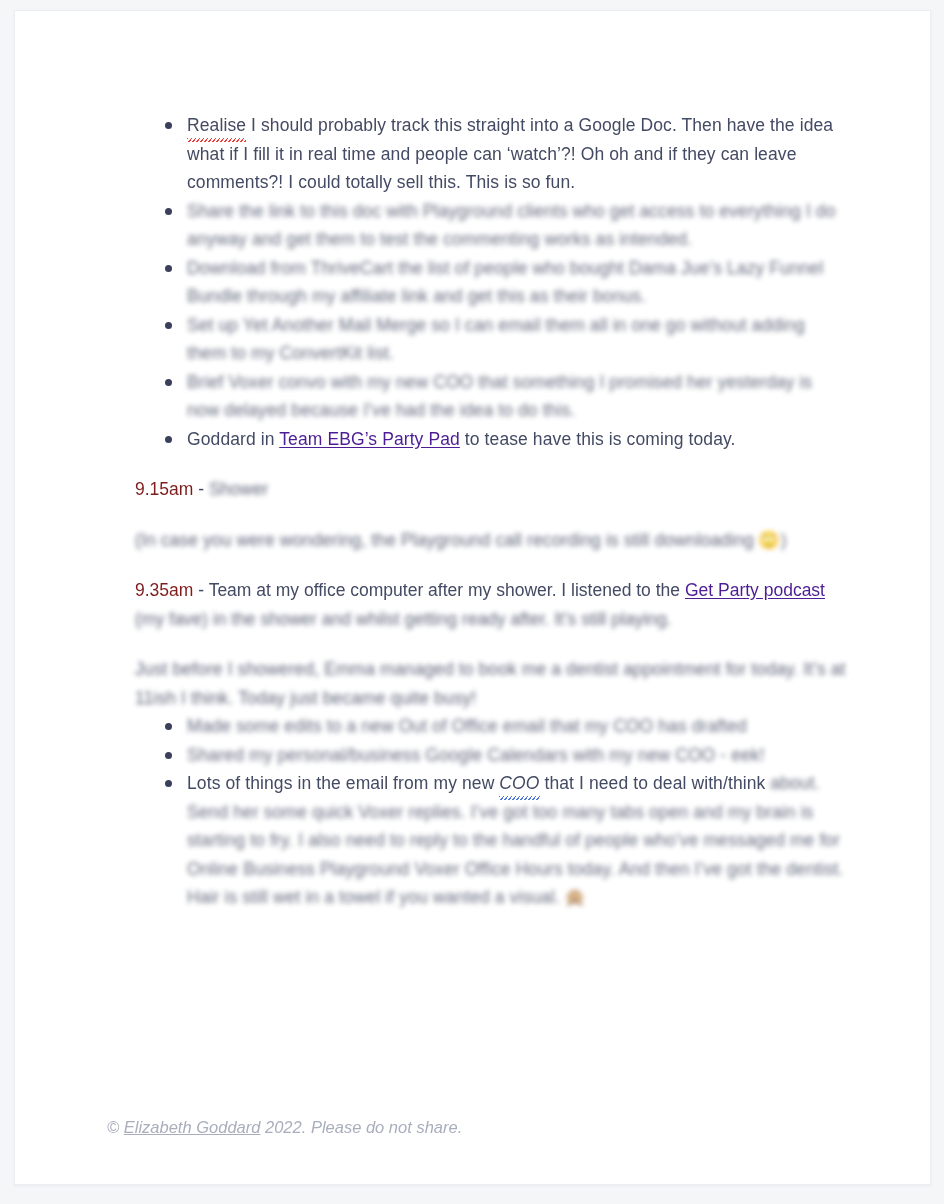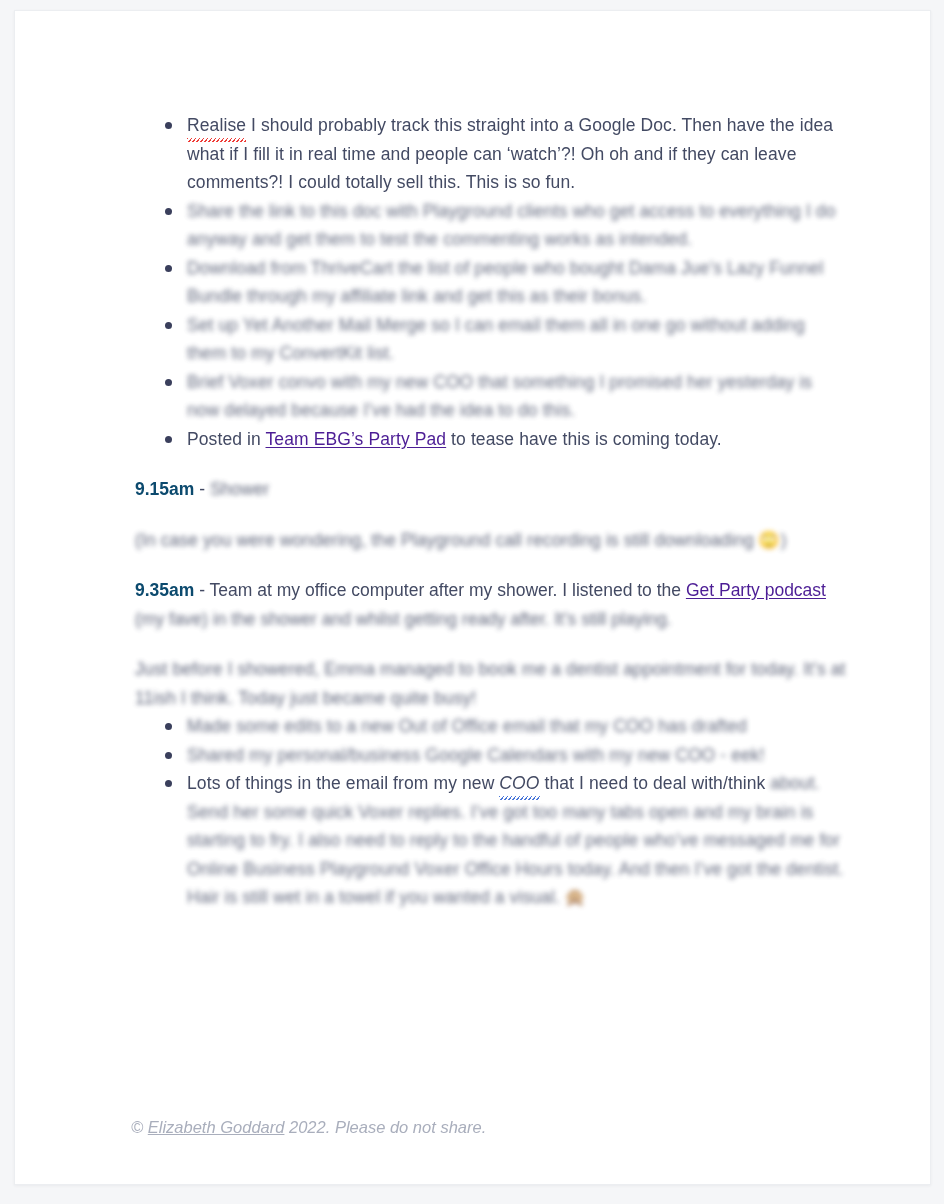--- a/index.html
+++ b/index.html
@@ -54,22 +54,22 @@
     margin: 22px 0 6px 0;
   }
 
   .inline-heading {
     margin: 22px 0 0 0;
     color: #434a63;
     font-size: 17.5px;
     line-height: 28.5px;
   }
   .inline-heading .tm {
-    color: #0c4a6e;
-    font-weight: bold;
+    color: #7f1d1d;
+    font-weight: normal;
   }
 
   p.para {
     margin: 22px 0 0 0;
   }
 
   ul.bullets {
     list-style: none;
     margin: 0;
     padding: 0;
@@ -142,21 +142,21 @@
     opacity: 0.82;
   }
   .blur-soft {
     filter: blur(2.5px);
     opacity: 0.85;
   }
 
   
   .footer {
     position: absolute;
-    left: 116px;
+    left: 92px;
     top: 1104px;
     width: 712px;
     color: #a9aebc;
     font-size: 16.5px;
     font-style: italic;
     line-height: 24px;
   }
   .footer a {
     color: #a9aebc;
     text-decoration: underline;
@@ -183,21 +183,21 @@
 
 
     <ul class="bullets">
       <li>
         <span class="bullet-text blur">Set up Yet Another Mail Merge so I can email them all in one go without adding them to my ConvertKit list.</span>
       </li>
       <li>
         <span class="bullet-text blur">Brief Voxer convo with my new COO that something I promised her yesterday is now delayed because I’ve had the idea to do this.</span>
       </li>
       <li>
-        <span class="bullet-text"><span>Posted in </span><a href="#" class="pink-link">Team EBG’s Party Pad</a><span> to tease have this is coming today.</span></span>
+        <span class="bullet-text"><span>Goddard in </span><a href="#" class="pink-link">Team EBG’s Party Pad</a><span> to tease have this is coming today.</span></span>
       </li>
     </ul>
 
     <p class="inline-heading"><span class="tm">9.15am</span><span> - </span><span class="blur-soft">Shower</span></p>
 
     <p class="para blur-soft">(In case you were wondering, the Playground call recording is still downloading 🙄)</p>
 
     <p class="inline-heading"><span class="tm">9.35am</span><span> - </span><span>Team at my office computer after my shower. I listened to the </span><a href="#" class="pink-link">Get Party podcast</a><span class="blur-soft"> (my fave) in the shower and whilst getting ready after. It’s still playing.</span></p>
 
     <p class="para blur-soft">Just before I showered, Emma managed to book me a dentist appointment for today. It’s at 11ish I think. Today just became quite busy!</p>

